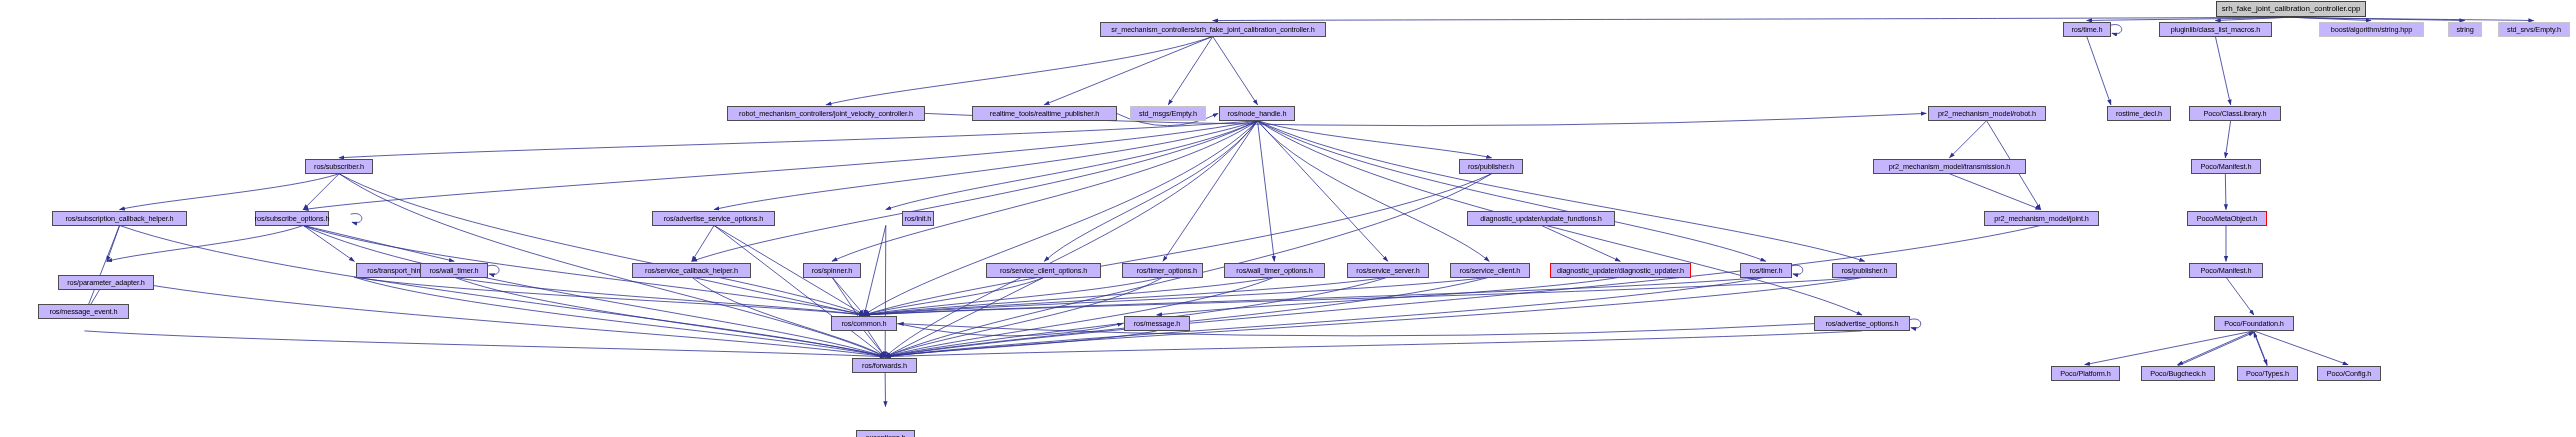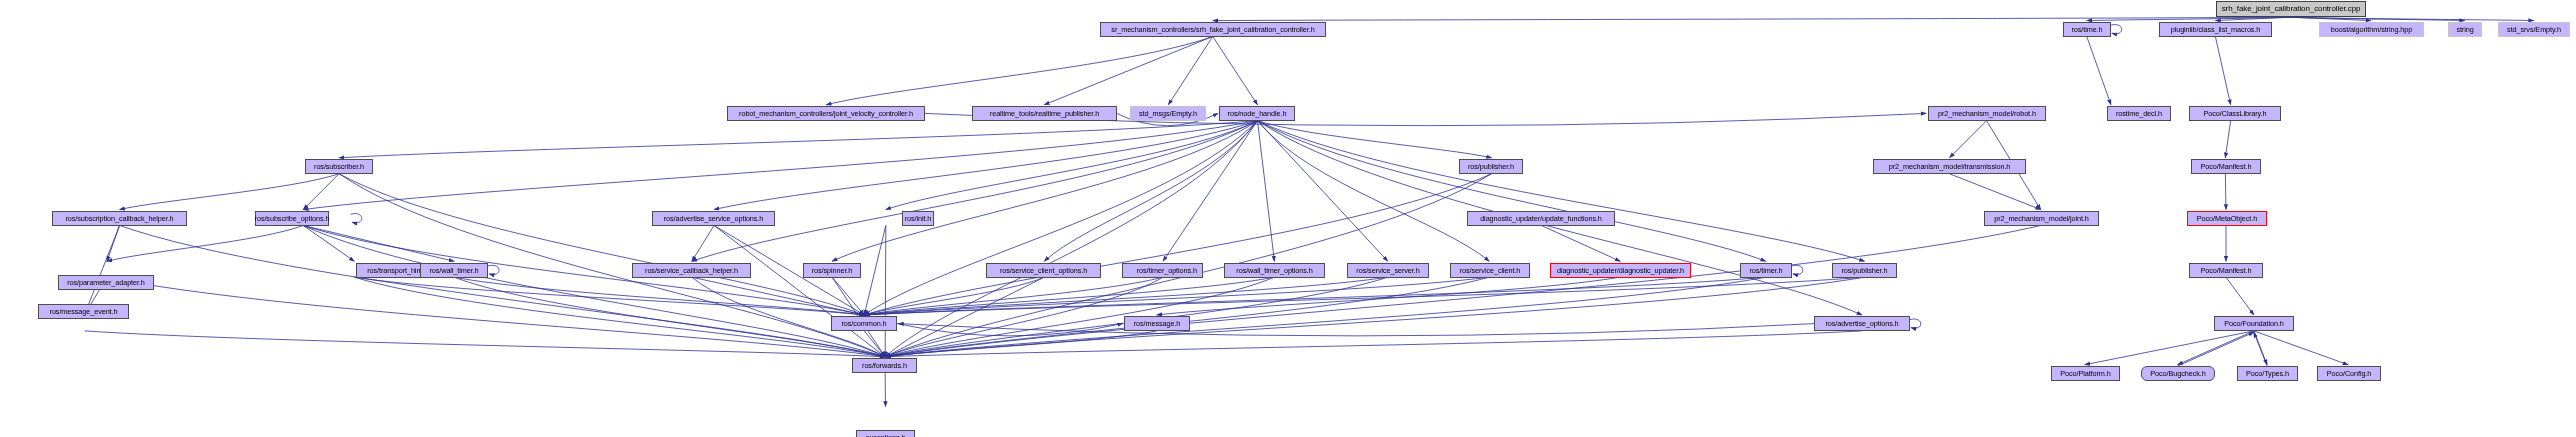--- a/index.html
+++ b/index.html
@@ -304,21 +304,21 @@
       </div>
       <div class="node strong" style="left: 2214px; top: 316px; width: 80px;">
         <span>Poco/Foundation.h</span>
       </div>
       <div class="node strong" style="left: 852px; top: 358px; width: 65px;">
         <span>ros/forwards.h</span>
       </div>
       <div class="node strong" style="left: 2051px; top: 366px; width: 69px;">
         <span>Poco/Platform.h</span>
       </div>
-      <div class="node strong" style="left: 2141px; top: 366px; width: 74px; border-radius: 6px;">
+      <div class="node strong" style="left: 2141px; top: 366px; width: 74px;">
         <span>Poco/Bugcheck.h</span>
       </div>
       <div class="node strong" style="left: 2237px; top: 366px; width: 61px;">
         <span>Poco/Types.h</span>
       </div>
       <div class="node strong" style="left: 2317px; top: 366px; width: 64px;">
         <span>Poco/Config.h</span>
       </div>
       <div class="node strong" style="left: 856px; top: 408px; width: 59px; margin-top: 22px;">
         <span>exceptions.h</span>

